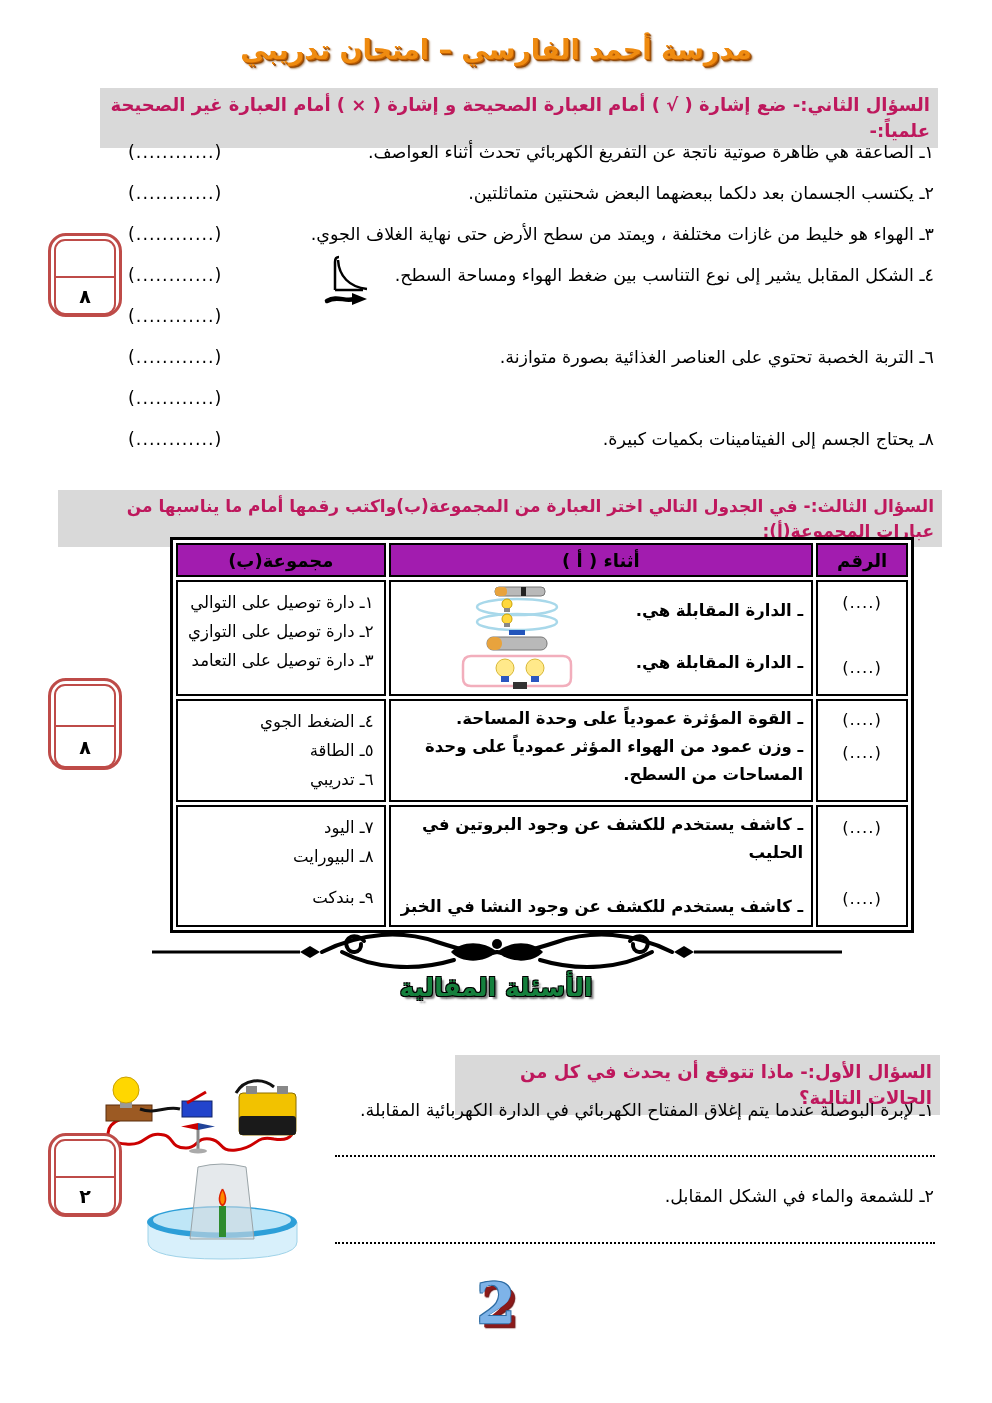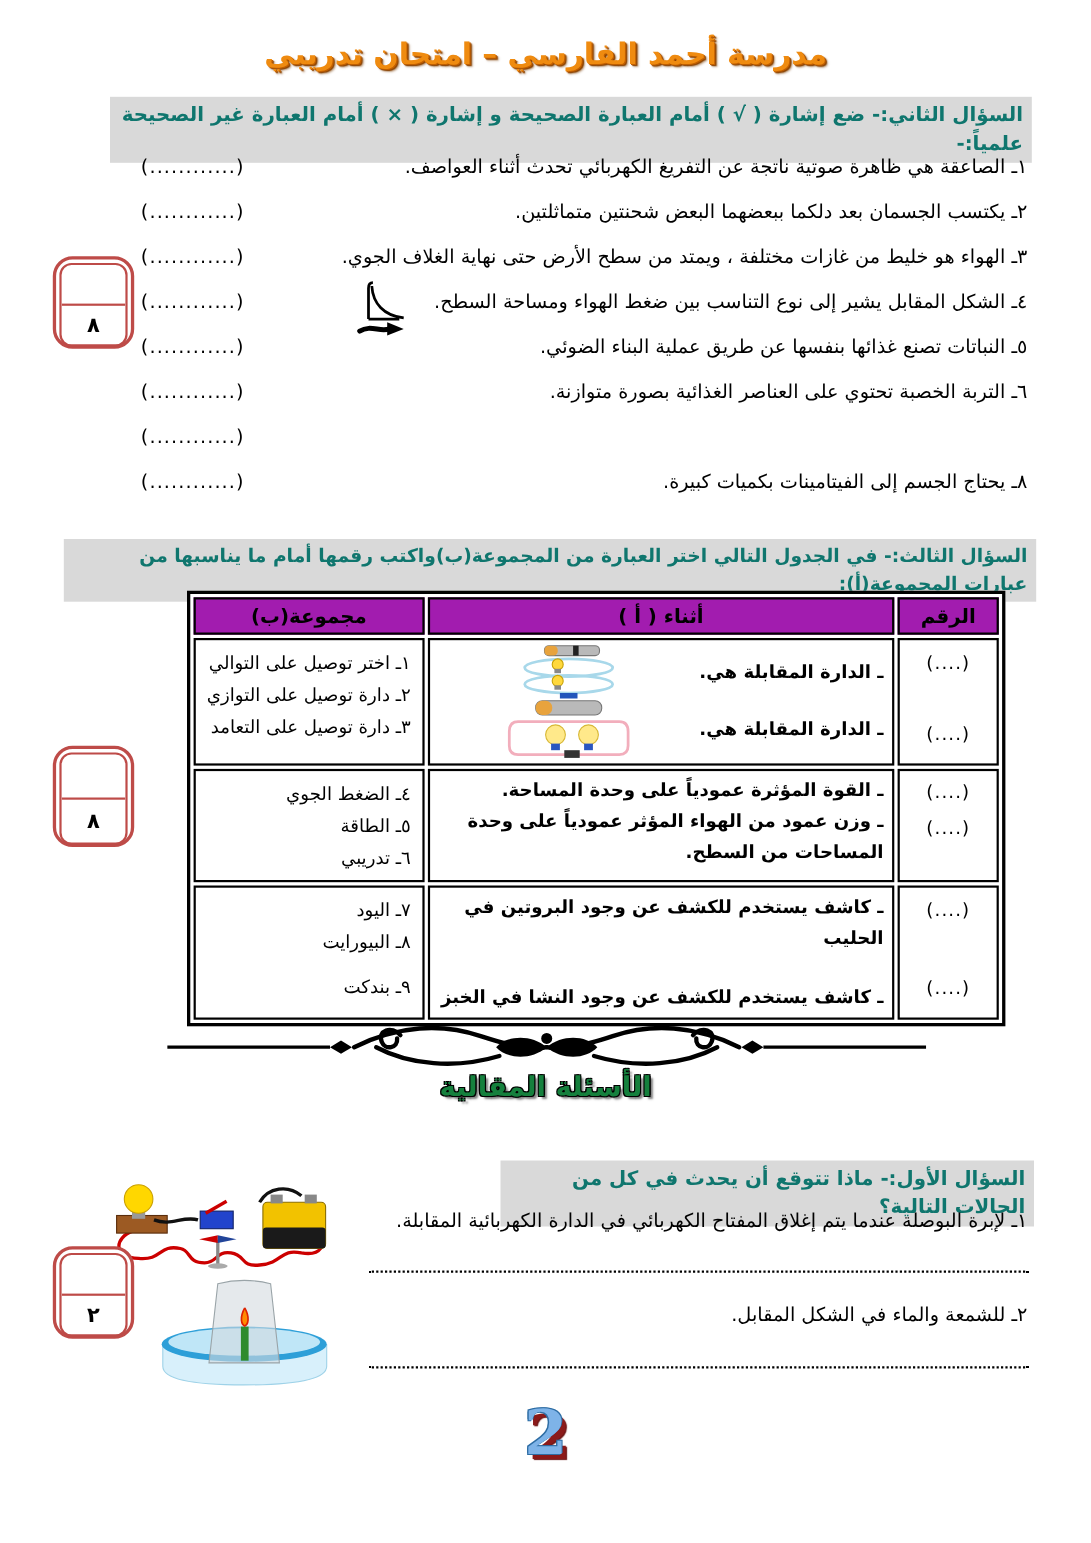--- a/index.html
+++ b/index.html
@@ -10,21 +10,21 @@
 
   
   .school-header {
     position:absolute; top:34px; left:0; right:0; text-align:center;
     font-size:27px; font-weight:bold; color:#ef8b10; letter-spacing:1px;
     text-shadow:1px 1px 0 #c05e00, 2px 2px 1px #8a4200, 3px 3px 2px rgba(120,60,0,.45);
   }
 
   
   .q-bar {
-    position:absolute; background:#d9d9d9; color:#0f766e; font-weight:bold;
+    position:absolute; background:#d9d9d9; color:#be185d; font-weight:bold;
     font-size:18px; line-height:1.45; padding:4px 8px; box-sizing:border-box;
   }
   .q2-bar { top:88px;  right:54px; left:100px; }
   .q3-bar { top:490px; right:50px; left:58px; font-size:17px; }
   .q1-bar { top:1055px; right:52px; left:455px; }
 
   
   .statements { position:absolute; top:131px; right:58px; left:128px; }
   .stmt { display:flex; align-items:center; height:41px; font-size:17.5px; }
   .stmt-text { white-space:nowrap; }
@@ -130,21 +130,20 @@
       <svg class="graph-icon" width="58" height="52" viewBox="0 0 58 52">
         <path d="M16 2 C13 2 12 4 12 7 V35" stroke="#000" stroke-width="2.5" fill="none"></path>
         <path d="M12 35 H40" stroke="#000" stroke-width="2.5" fill="none"></path>
         <path d="M15 5 C16 21 26 32 44 34" stroke="#000" stroke-width="2.5" fill="none"></path>
         <path d="M4 46 C14 40 22 47 31 44" stroke="#000" stroke-width="4.5" fill="none" stroke-linecap="round"></path>
         <path d="M29 38 L44 44 L29 50 Z" fill="#000"></path>
       </svg>
       <span class="stmt-blank">(............)</span>
     </div>
     <div class="stmt">
-      <span class="stmt-text"><span>٥ـ</span> <span>النباتات تصنع غذائها بنفسها عن طريق عملية البناء الضوئي.</span></span>
       <span class="stmt-blank">(............)</span>
     </div>
     <div class="stmt">
       <span class="stmt-text"><span>٦ـ</span> <span>التربة الخصبة تحتوي على العناصر الغذائية بصورة متوازنة.</span></span>
       <span class="stmt-blank">(............)</span>
     </div>
     <div class="stmt">
       <span class="stmt-blank">(............)</span>
     </div>
     <div class="stmt">
@@ -202,21 +201,21 @@
               <rect x="30" y="1" width="15" height="13" rx="6" fill="#e8a33d"></rect>
               <circle cx="48" cy="32" r="9" fill="#ffe98a" stroke="#d8b836"></circle>
               <rect x="44" y="40" width="8" height="6" fill="#2a56c0"></rect>
               <circle cx="78" cy="32" r="9" fill="#ffe98a" stroke="#d8b836"></circle>
               <rect x="74" y="40" width="8" height="6" fill="#2a56c0"></rect>
               <rect x="56" y="46" width="14" height="7" fill="#333"></rect>
             </svg>
           </div>
         </td>
         <td class="b-cell">
-          <div>١ـ اختر توصيل على التوالي</div>
+          <div>١ـ دارة توصيل على التوالي</div>
           <div>٢ـ دارة توصيل على التوازي</div>
           <div>٣ـ دارة توصيل على التعامد</div>
         </td>
       </tr>
       <tr>
         <td class="num-cell">
           <div class="blanks top">
             <span class="blank4">(....)</span>
             <span class="blank4">(....)</span>
           </div>

